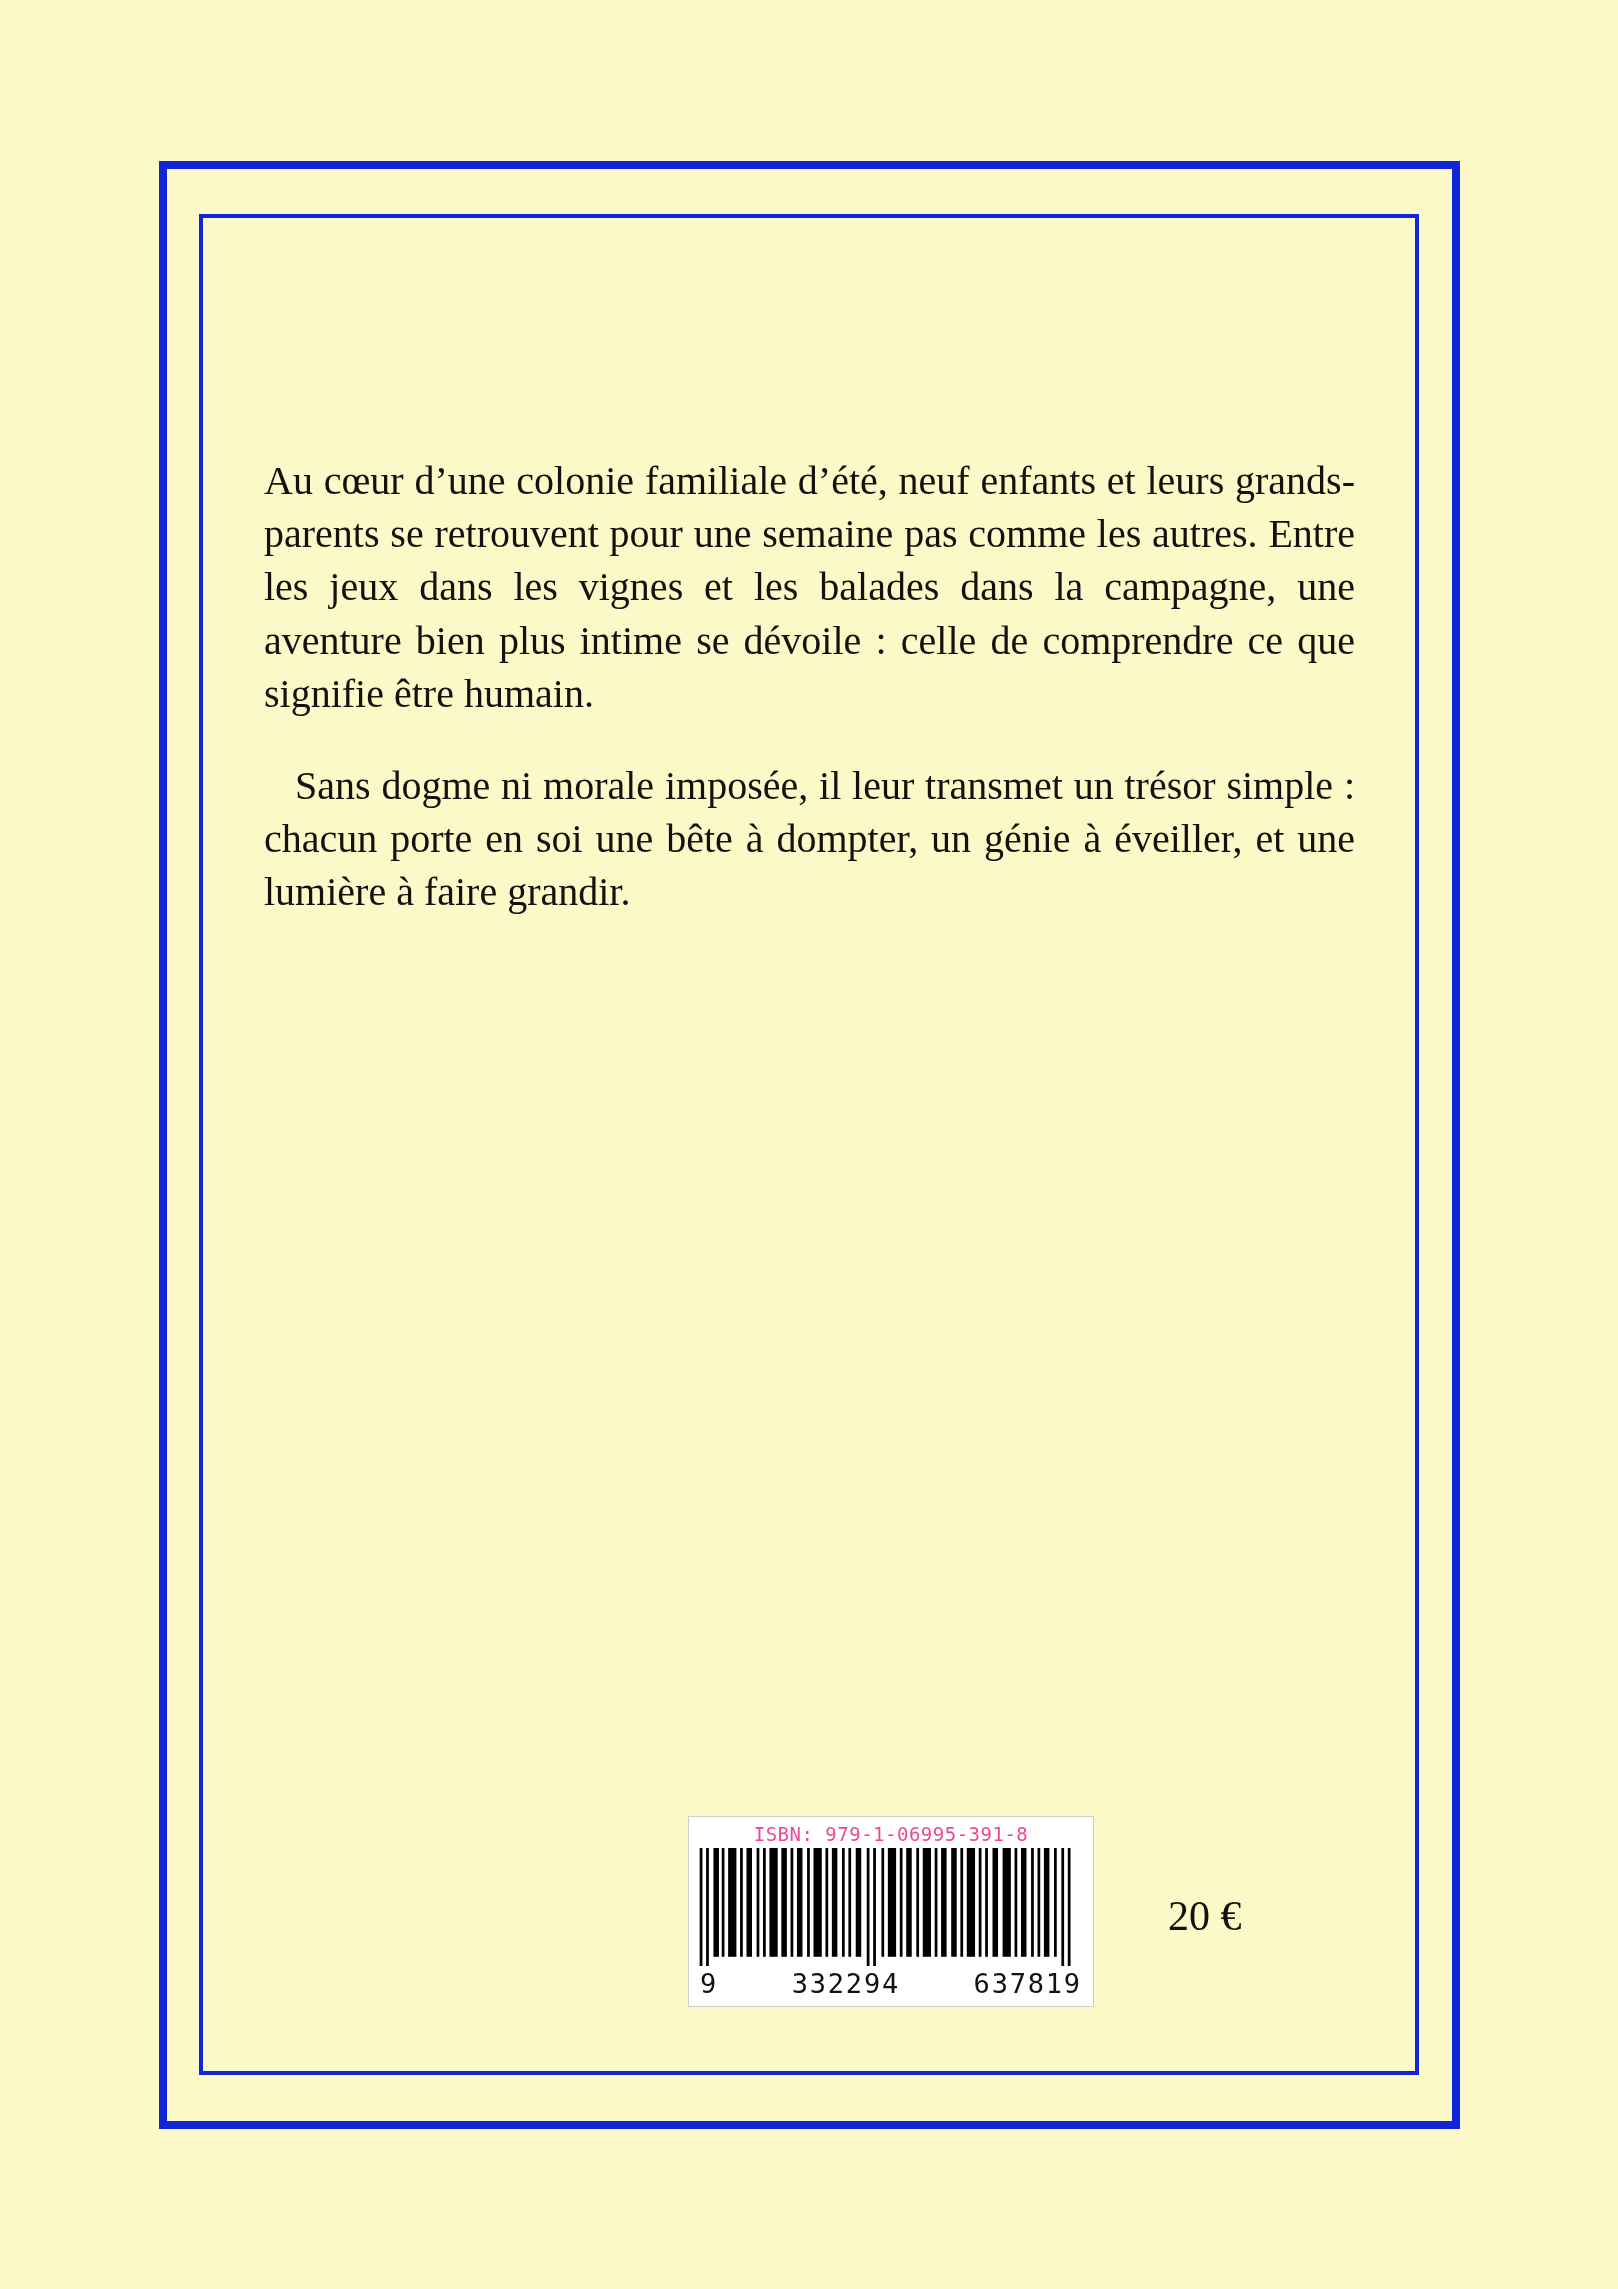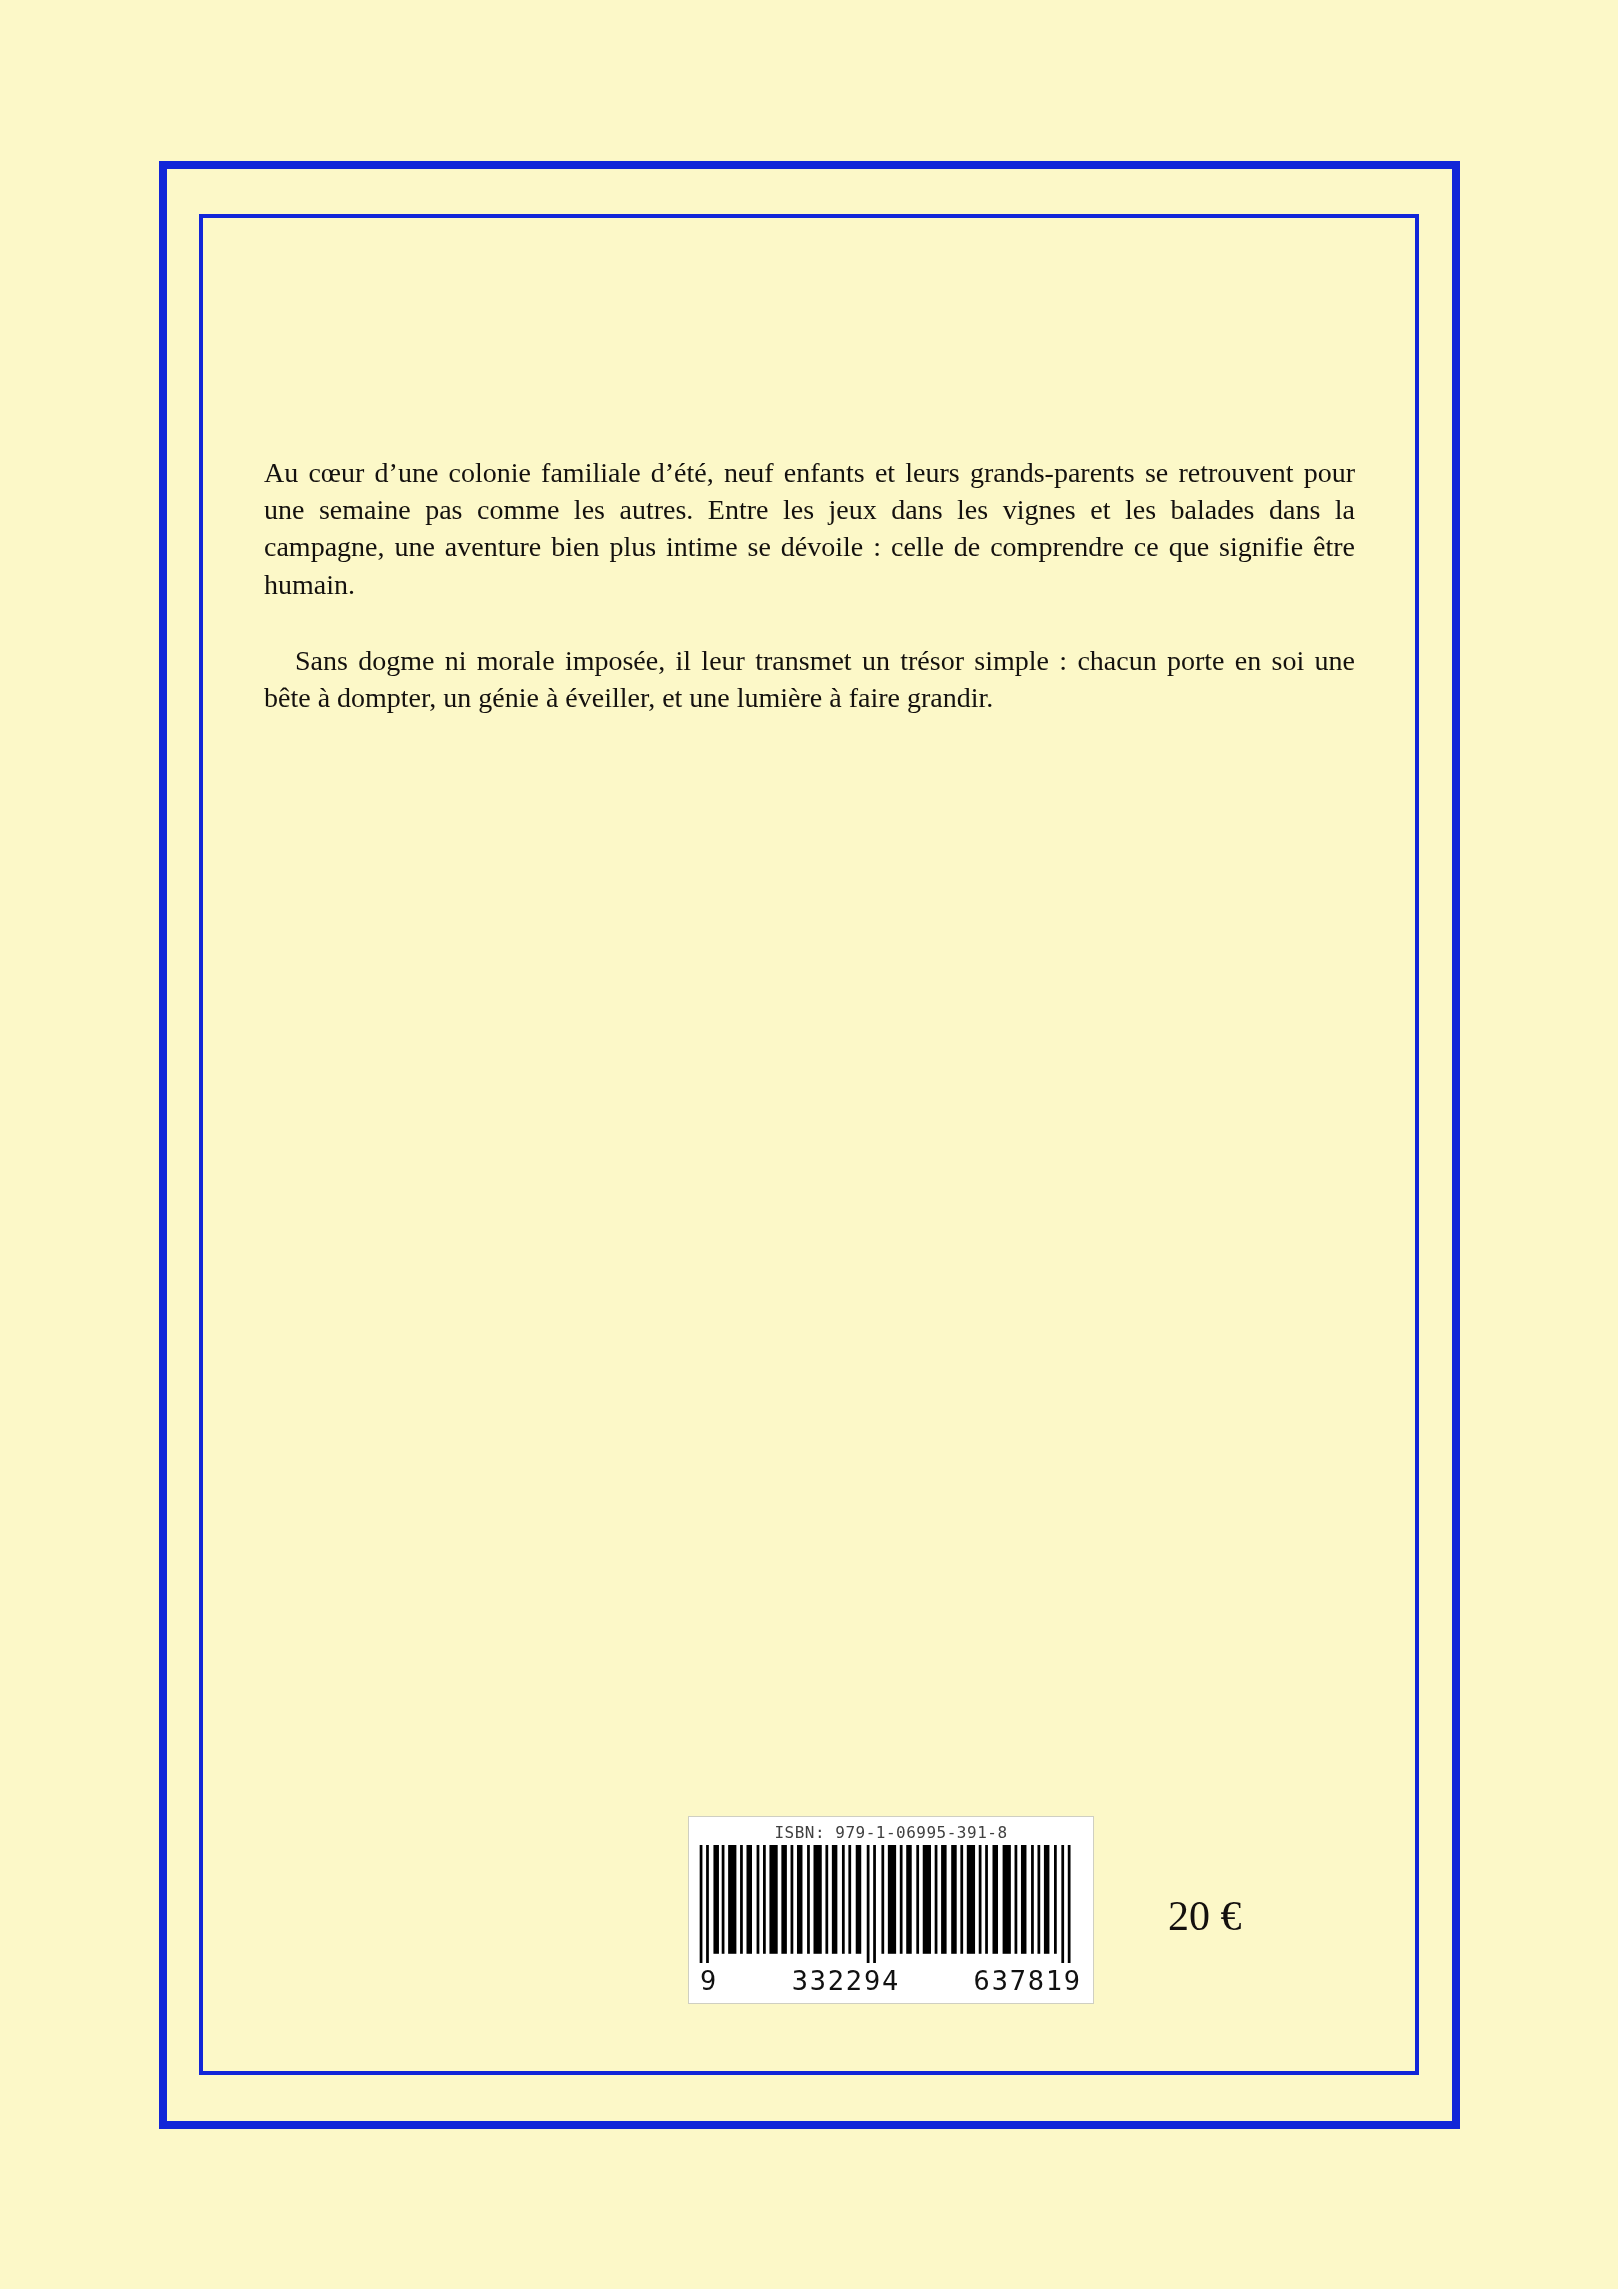--- a/index.html
+++ b/index.html
@@ -48,21 +48,21 @@
   
   .blurb {
     position: absolute;
     left: 264px;
     top: 454px;
     width: 1091px;
   }
 
   .blurb p {
     margin: 0 0 39px 0;
-    font-size: 28px;
+    font-size: 40px;
     line-height: 1.33;
     color: #14110e;
     text-align: justify;
     text-justify: inter-word;
     -webkit-hyphens: none;
     hyphens: none;
   }
 
   .blurb p:last-child {
     margin-bottom: 0;
@@ -80,23 +80,23 @@
     width: 406px;
     background: #ffffff;
     border: 0.9px solid #cfcfc2;
     padding: 5.5px 7.4px 7.4px 7.4px;
     box-sizing: border-box;
     text-align: center;
   }
 
   .barcode-isbn {
     font-family: "DejaVu Sans Mono", monospace;
-    font-size: 16px;
+    font-size: 19px;
     letter-spacing: 0.5px;
-    color: #404040;
+    color: #ec4899;
     margin-bottom: 3.7px;
     white-space: nowrap;
   }
 
   .barcode-bars {
     height: 118px;
     width: 100%;
     display: block;
   }
 

